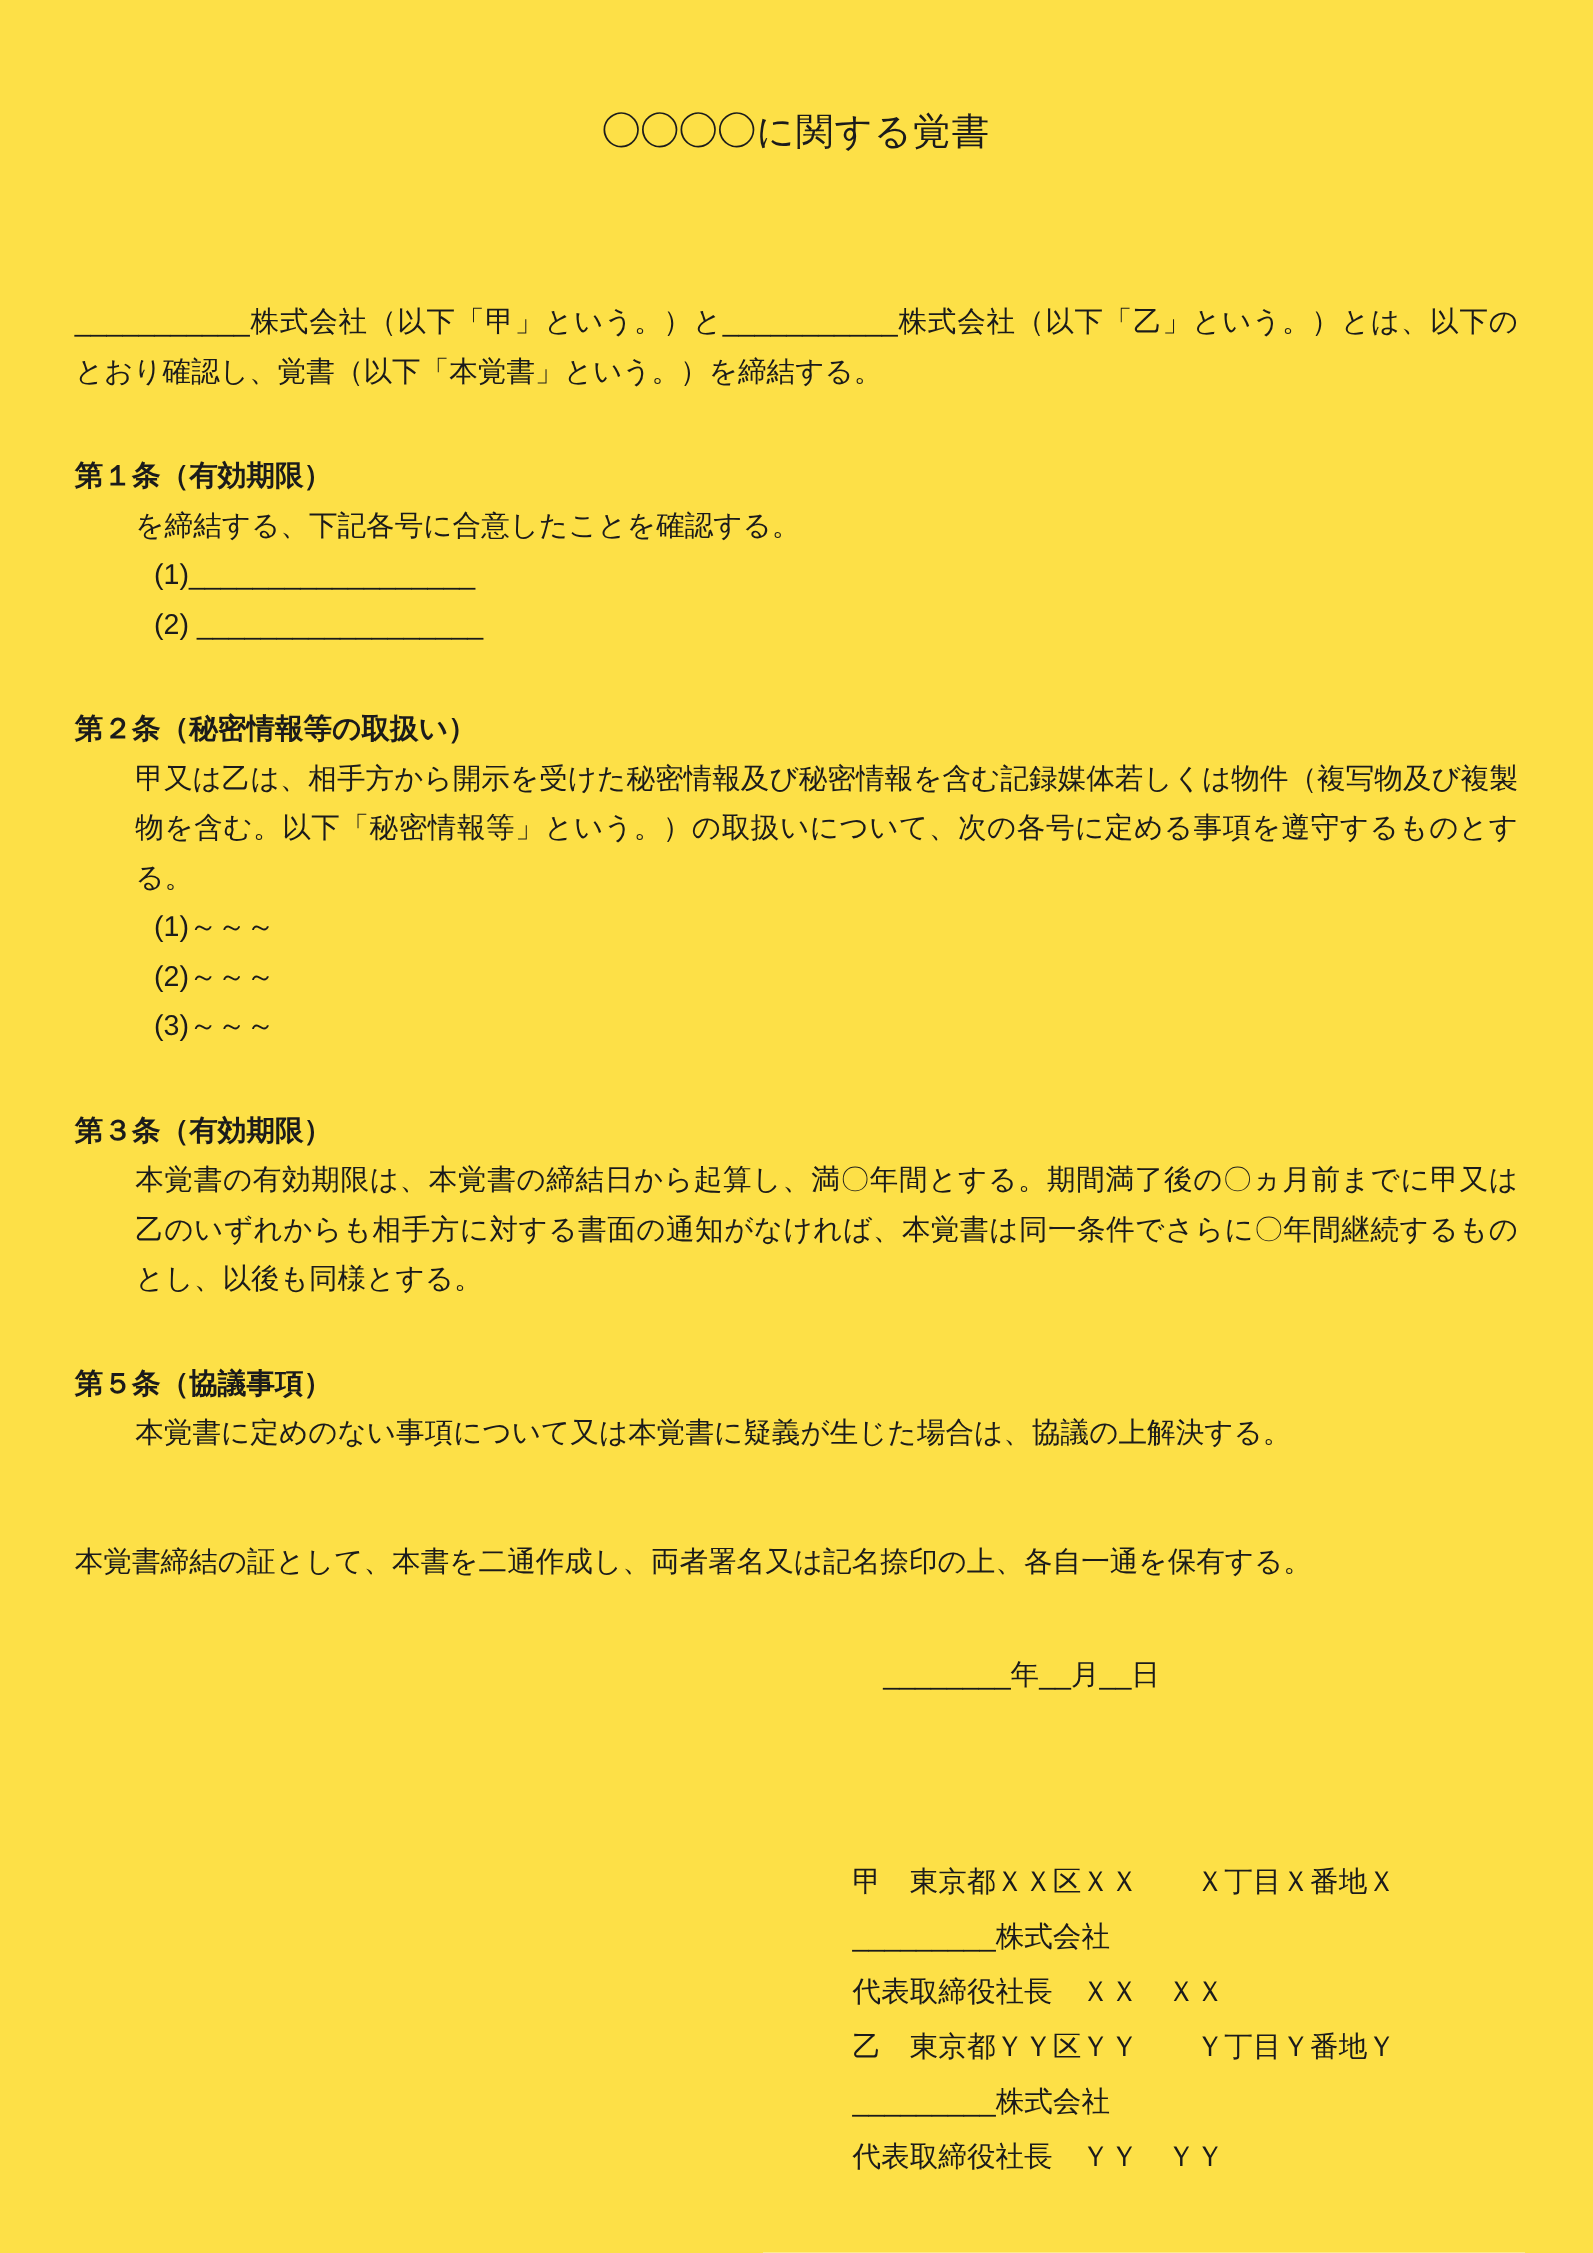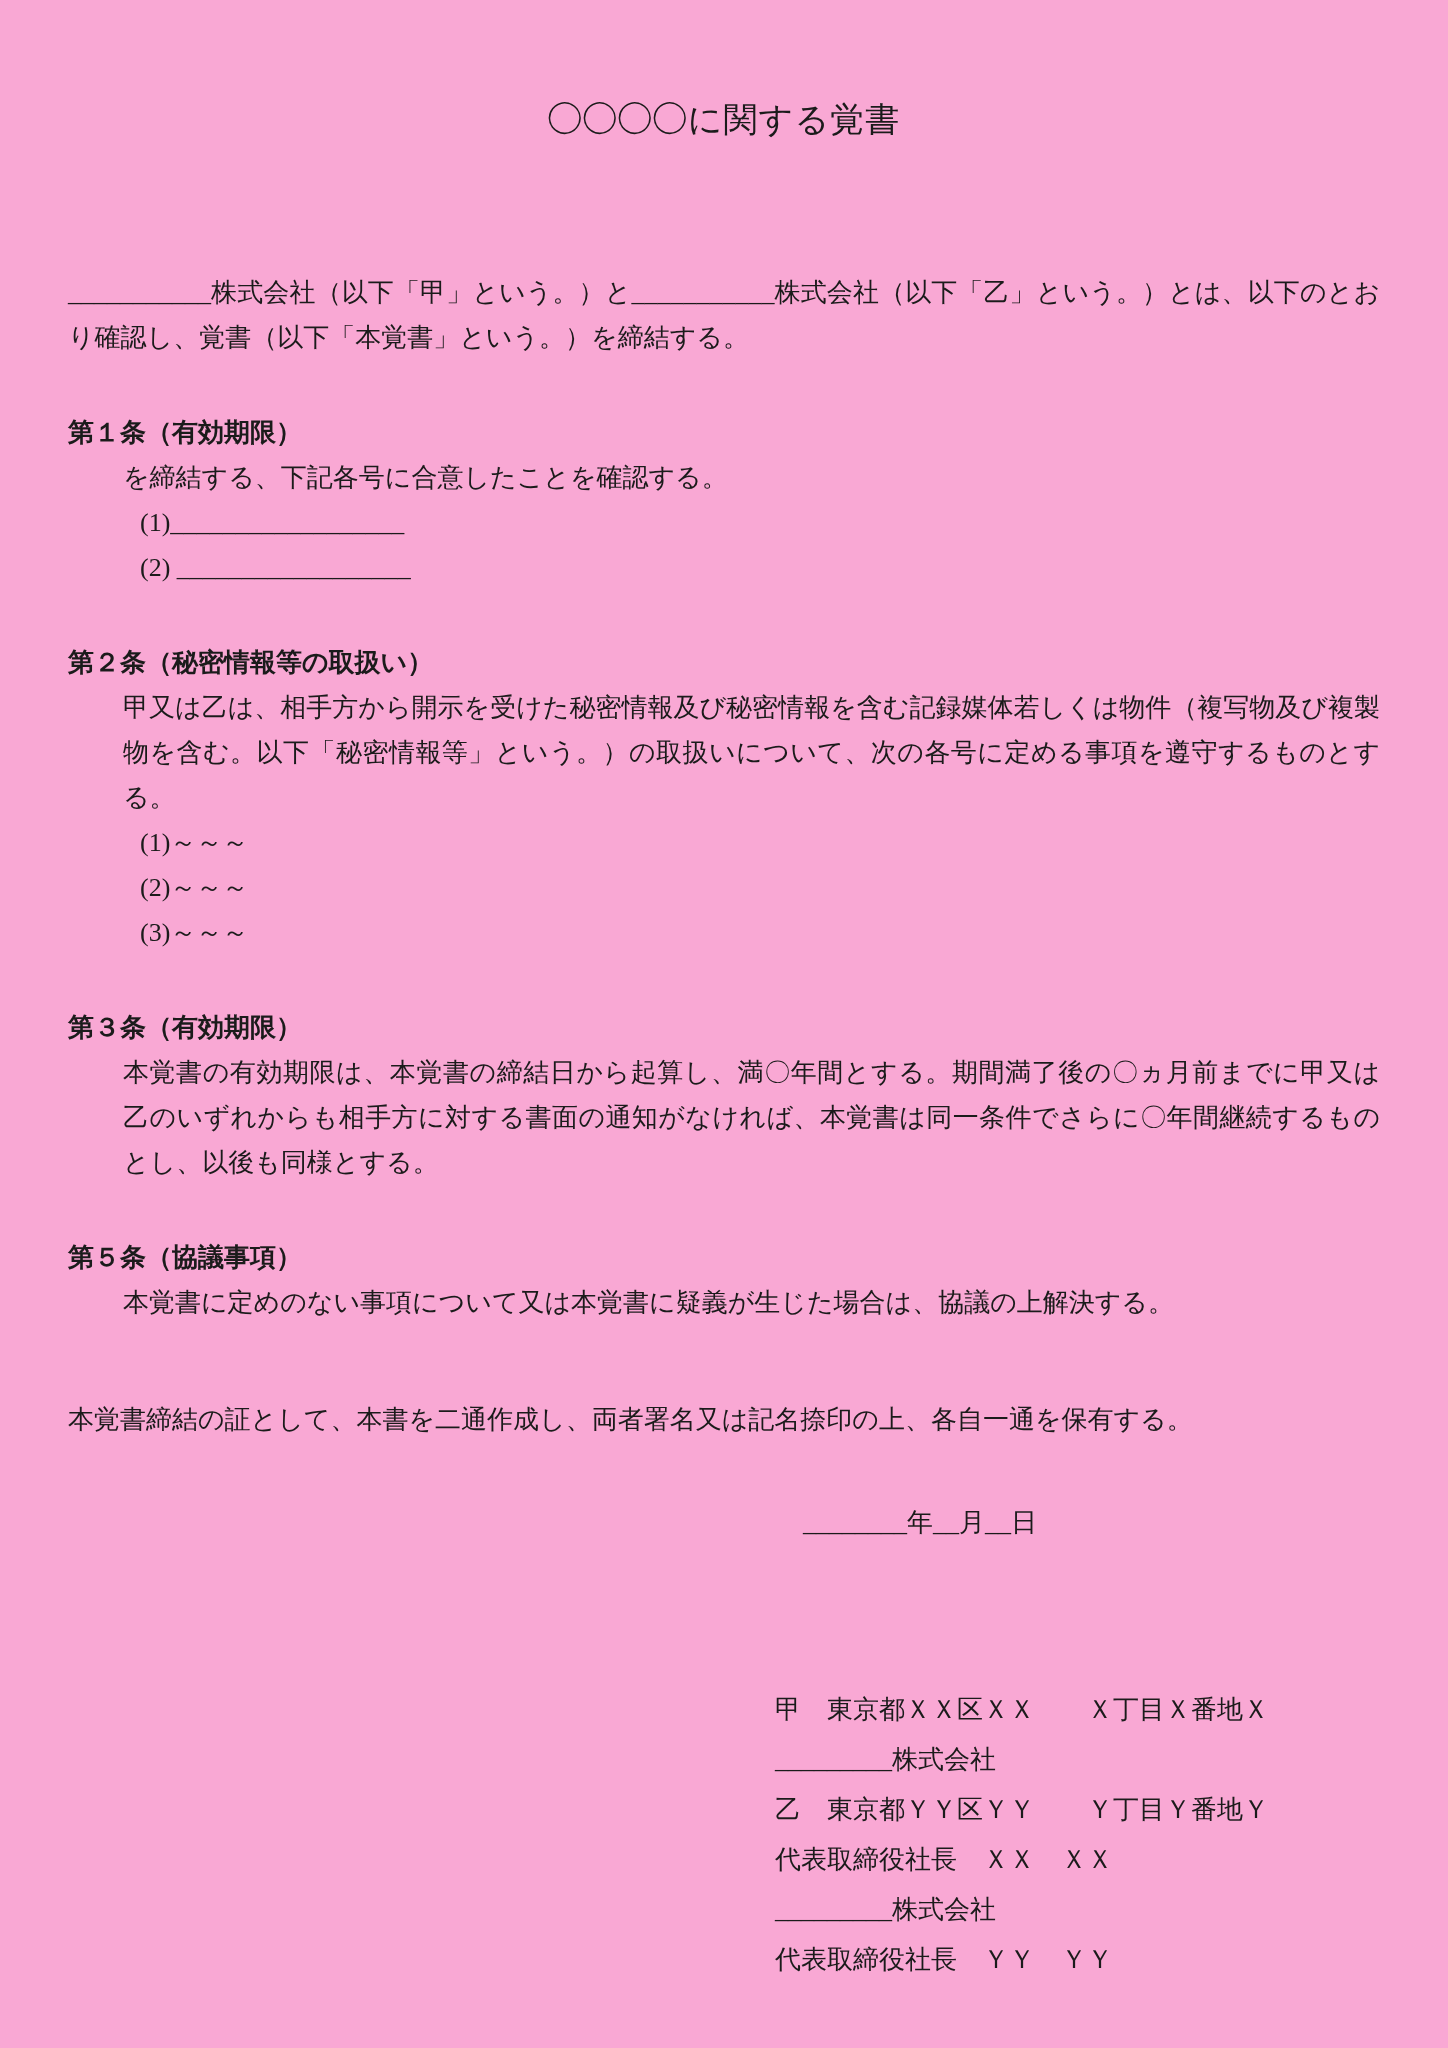--- a/index.html
+++ b/index.html
@@ -5,24 +5,24 @@
   html, body {
     margin: 0;
     padding: 0;
     background: #ffffff;
   }
   .page {
     position: relative;
     width: 1448px;
     height: 2048px;
     margin: 0 auto;
-    background: #f9a8d4;
+    background: #fde047;
     box-sizing: border-box;
     padding: 98px 68px 0 68px;
-    font-family: Liberation Serif, serif;
+    font-family: Liberation Sans, sans-serif;
     color: #1b1b1b;
     font-size: 26px;
     line-height: 45px;
     overflow: hidden;
   }
   .title {
     font-size: 34px;
     font-weight: normal;
     text-align: center;
     margin: 0;
@@ -100,19 +100,19 @@
     <p class="article-body">本覚書に定めのない事項について又は本覚書に疑義が生じた場合は、協議の上解決する。</p>
   </section>
 
   <p class="closing">本覚書締結の証として、本書を二通作成し、両者署名又は記名捺印の上、各自一通を保有する。</p>
 
   <p class="date-line">________年__月__日</p>
 
   <div class="signatures">
     <p class="sig-line">甲　東京都ＸＸ区ＸＸ　　Ｘ丁目Ｘ番地Ｘ</p>
     <p class="sig-line">_________株式会社</p>
+    <p class="sig-line">代表取締役社長　ＸＸ　ＸＸ</p>
     <p class="sig-line">乙　東京都ＹＹ区ＹＹ　　Ｙ丁目Ｙ番地Ｙ</p>
-    <p class="sig-line">代表取締役社長　ＸＸ　ＸＸ</p>
     <p class="sig-line">_________株式会社</p>
     <p class="sig-line">代表取締役社長　ＹＹ　ＹＹ</p>
   </div>
 
 </div>
 
 </body></html>

